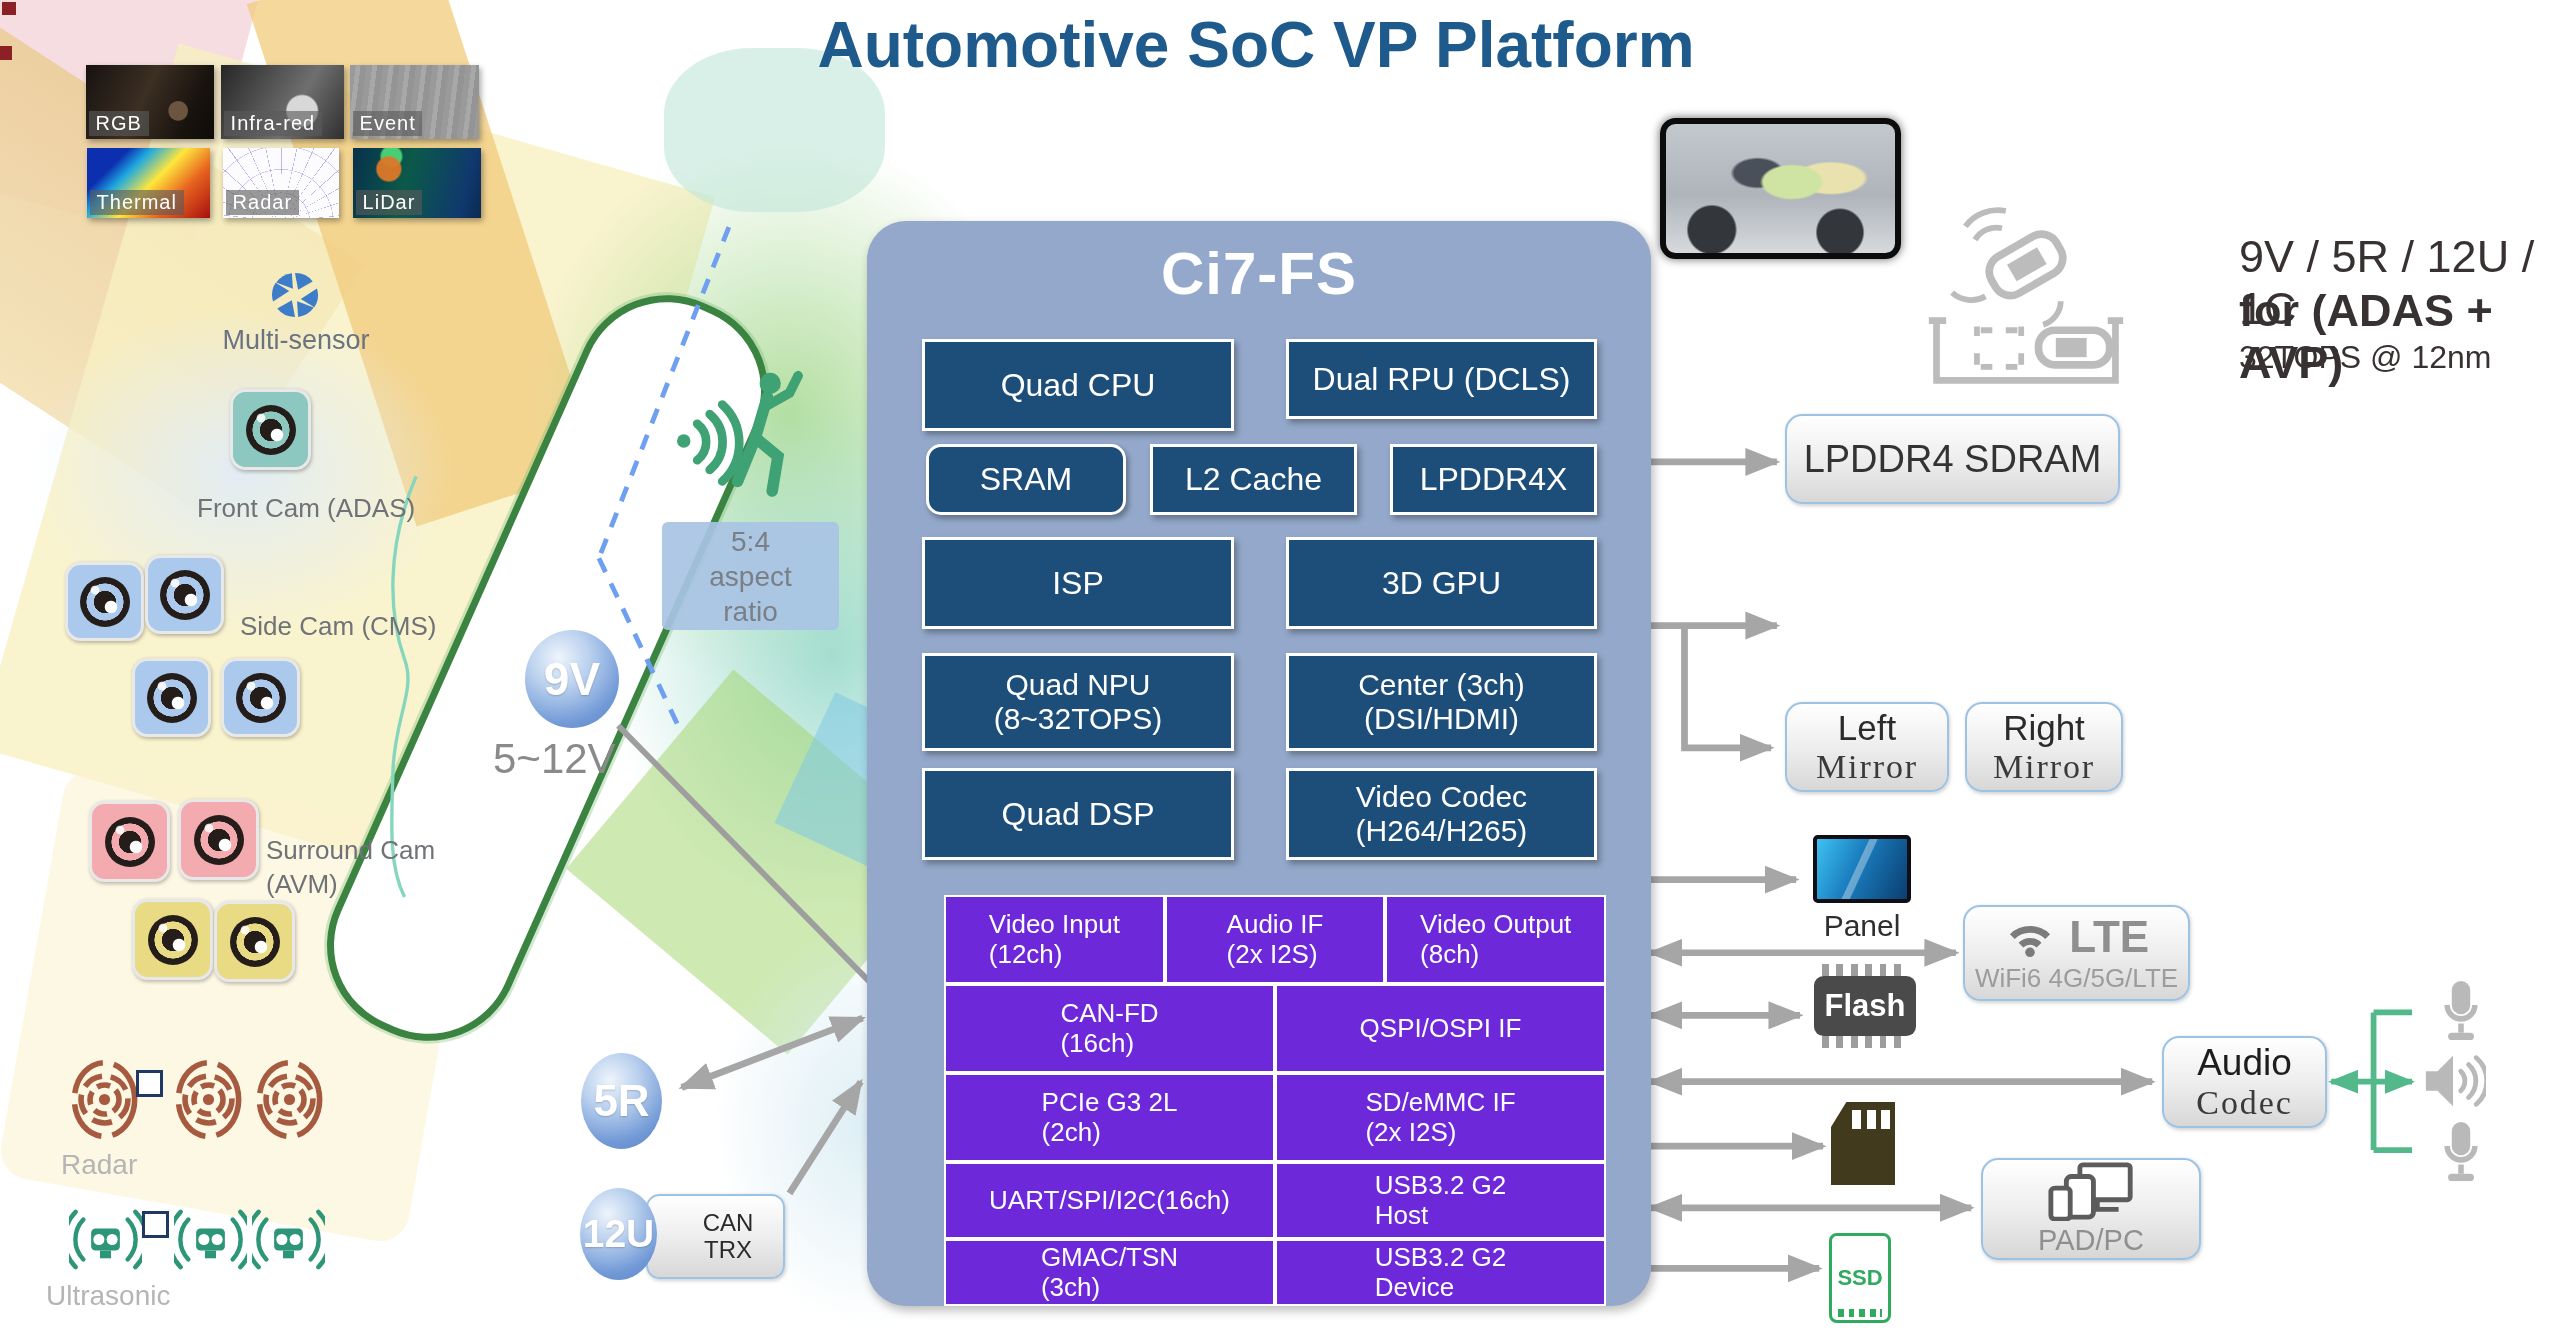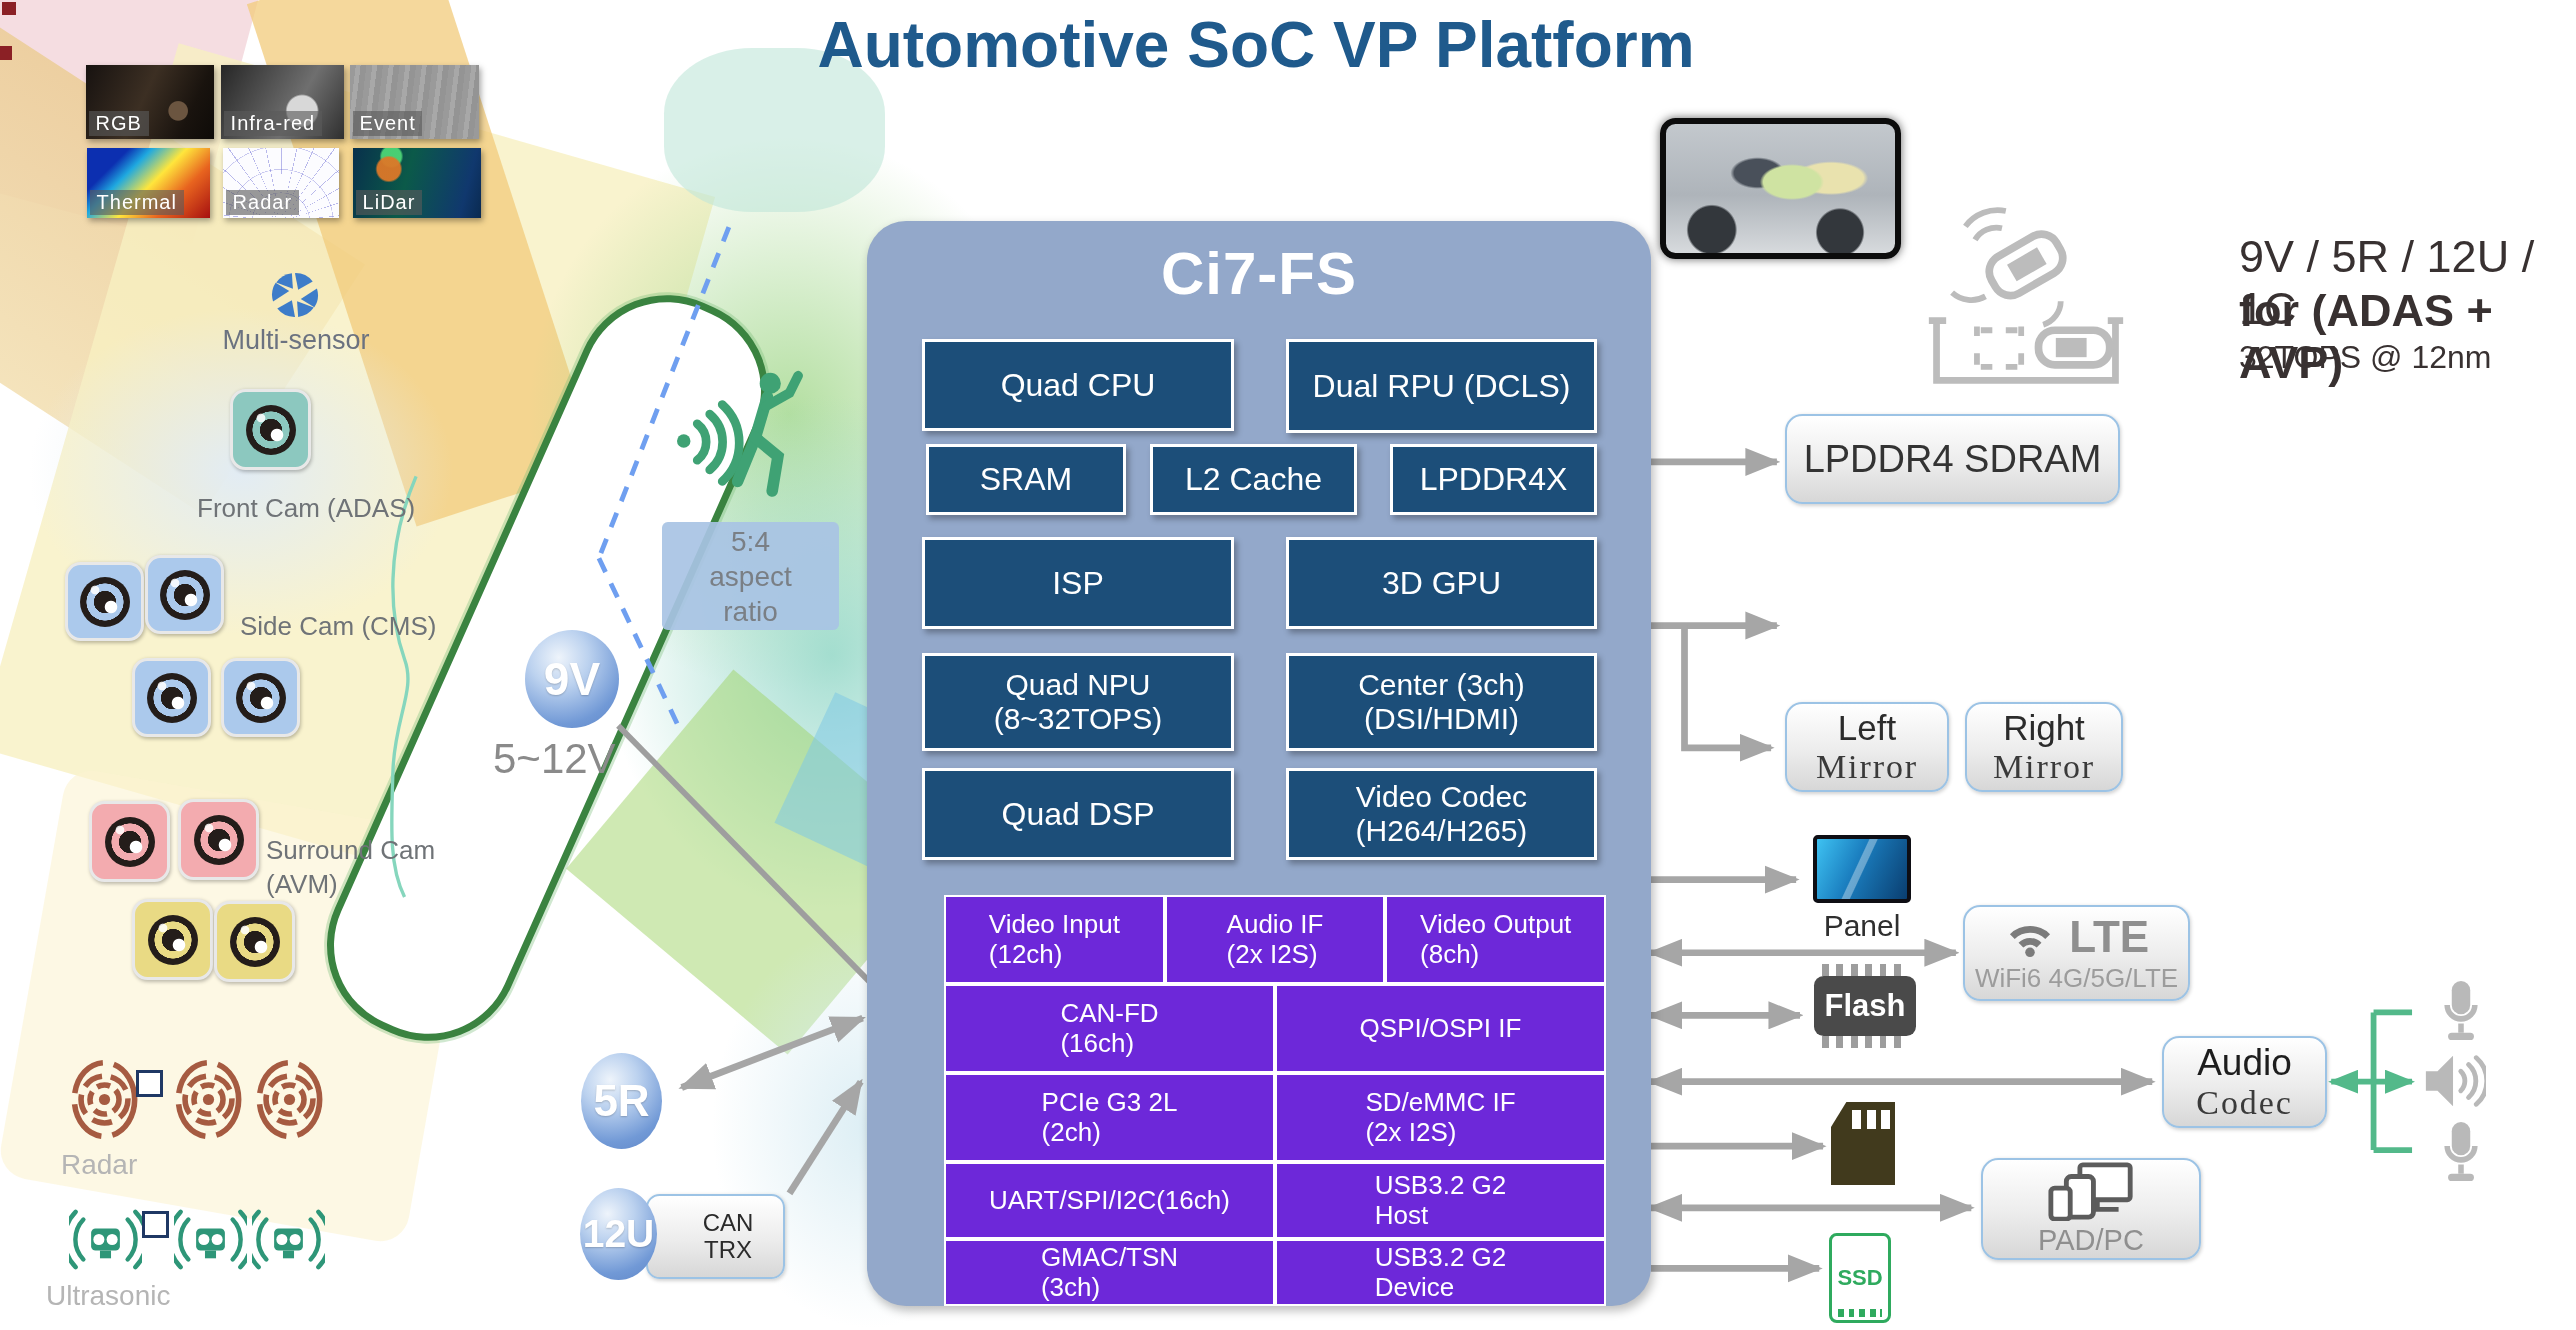--- a/index.html
+++ b/index.html
@@ -315,22 +315,22 @@
   <div class="obox pre ctr" style="left:646px;top:1194px;width:139px;height:85px;border-radius:13.5px;">
     <div class="pre" style="font-size:24px;color:#2b2b2b;line-height:1.1;text-align:center;padding-left:25px;">CAN
 TRX</div>
   </div>
   <div class="bubble" style="left:580px;top:1188px;width:77px;height:92px;font-size:39px;">12U</div>
 
   <div class="soc"></div>
   <div class="soc-title">Ci7-FS</div>
 
   <div class="blk" style="left:922px;top:339px;width:312px;height:92px;">Quad CPU</div>
-  <div class="blk" style="left:1286px;top:339px;width:311px;height:94px;">Dual RPU (DCLS)</div>
-  <div class="blk" style="left:926px;top:444px;width:200px;height:71px;">SRAM</div>
+  <div class="blk" style="left:1286px;top:339px;width:311px;height:80px;">Dual RPU (DCLS)</div>
+  <div class="blk" style="left:926px;top:444px;width:200px;height:71px;border-radius:15px;">SRAM</div>
   <div class="blk" style="left:1150px;top:444px;width:207px;height:71px;">L2 Cache</div>
   <div class="blk" style="left:1390px;top:444px;width:207px;height:71px;">LPDDR4X</div>
   <div class="blk" style="left:922px;top:537px;width:312px;height:92px;">ISP</div>
   <div class="blk" style="left:1286px;top:537px;width:311px;height:92px;">3D GPU</div>
   <div class="blk pre" style="left:922px;top:653px;width:312px;height:98px;font-size:30px;">Quad NPU
 (8~32TOPS)</div>
   <div class="blk pre" style="left:1286px;top:653px;width:311px;height:98px;font-size:30px;">Center (3ch)
 (DSI/HDMI)</div>
   <div class="blk" style="left:922px;top:768px;width:312px;height:92px;">Quad DSP</div>
   <div class="blk pre" style="left:1286px;top:768px;width:311px;height:92px;font-size:30px;">Video Codec

